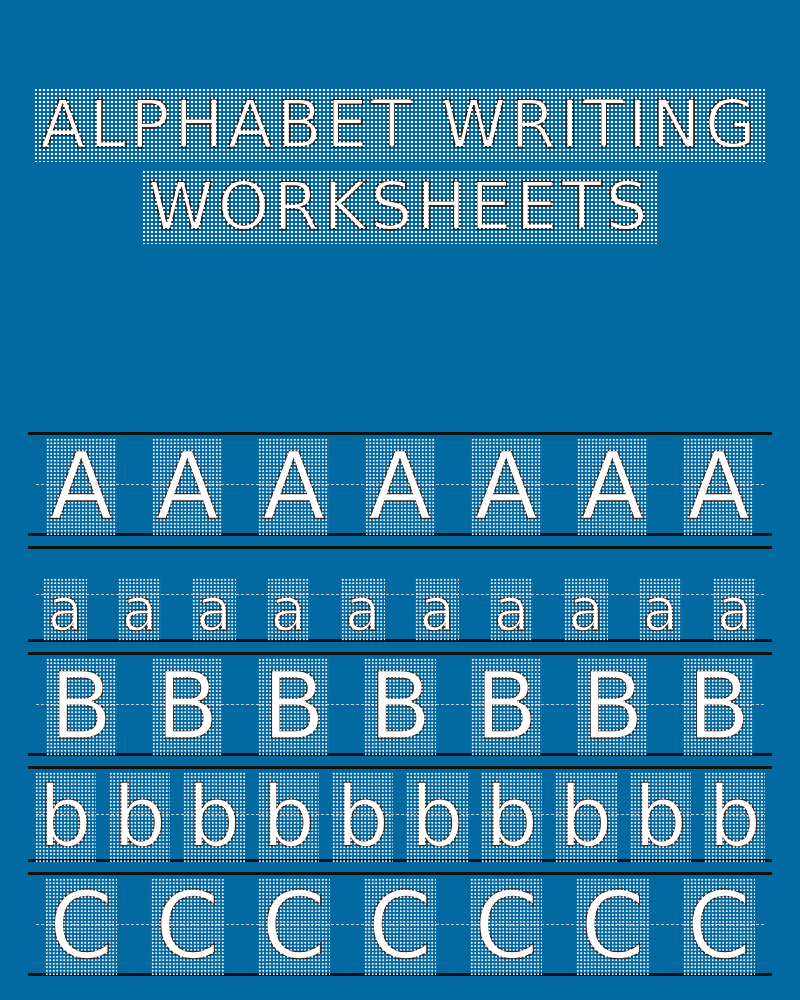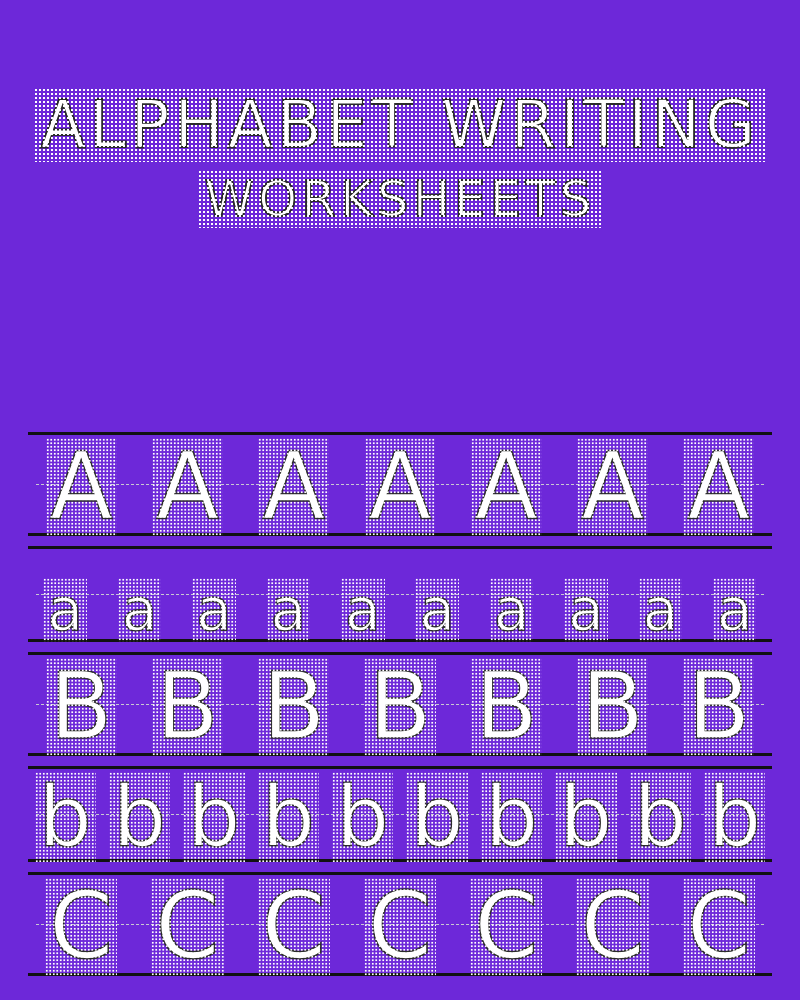--- a/index.html
+++ b/index.html
@@ -12,21 +12,21 @@
     height: 1000px;
     font-family: "Liberation Sans", sans-serif;
     color: #111111;
     overflow: hidden;
     position: relative;
   }
   .sheet {
     position: relative;
     width: 800px;
     height: 1000px;
-    background: #6d28d9;
+    background: #0369a1;
   }
 
   
   .title-block {
     position: absolute;
     top: 92px;
     left: 0;
     width: 800px;
     text-align: center;
   }
@@ -34,21 +34,21 @@
     font-family: "DejaVu Sans", sans-serif;
     font-weight: 400;
     letter-spacing: 4px;
     line-height: 1.0;
     color: #ffffff;
     -webkit-text-stroke: 2px #2b2b2b;
     text-shadow: none;
     white-space: nowrap;
   }
   .title-line.l1 { font-size: 66px; }
-  .title-line.l2 { font-size: 50px; margin-top: 16px; }
+  .title-line.l2 { font-size: 66px; margin-top: 16px; }
 
   
   .title-dotwrap {
     position: relative;
     display: inline-block;
   }
   .title-dotwrap::after {
     content: "";
     position: absolute;
     left: -6px; right: -6px; top: -4px; bottom: -4px;

